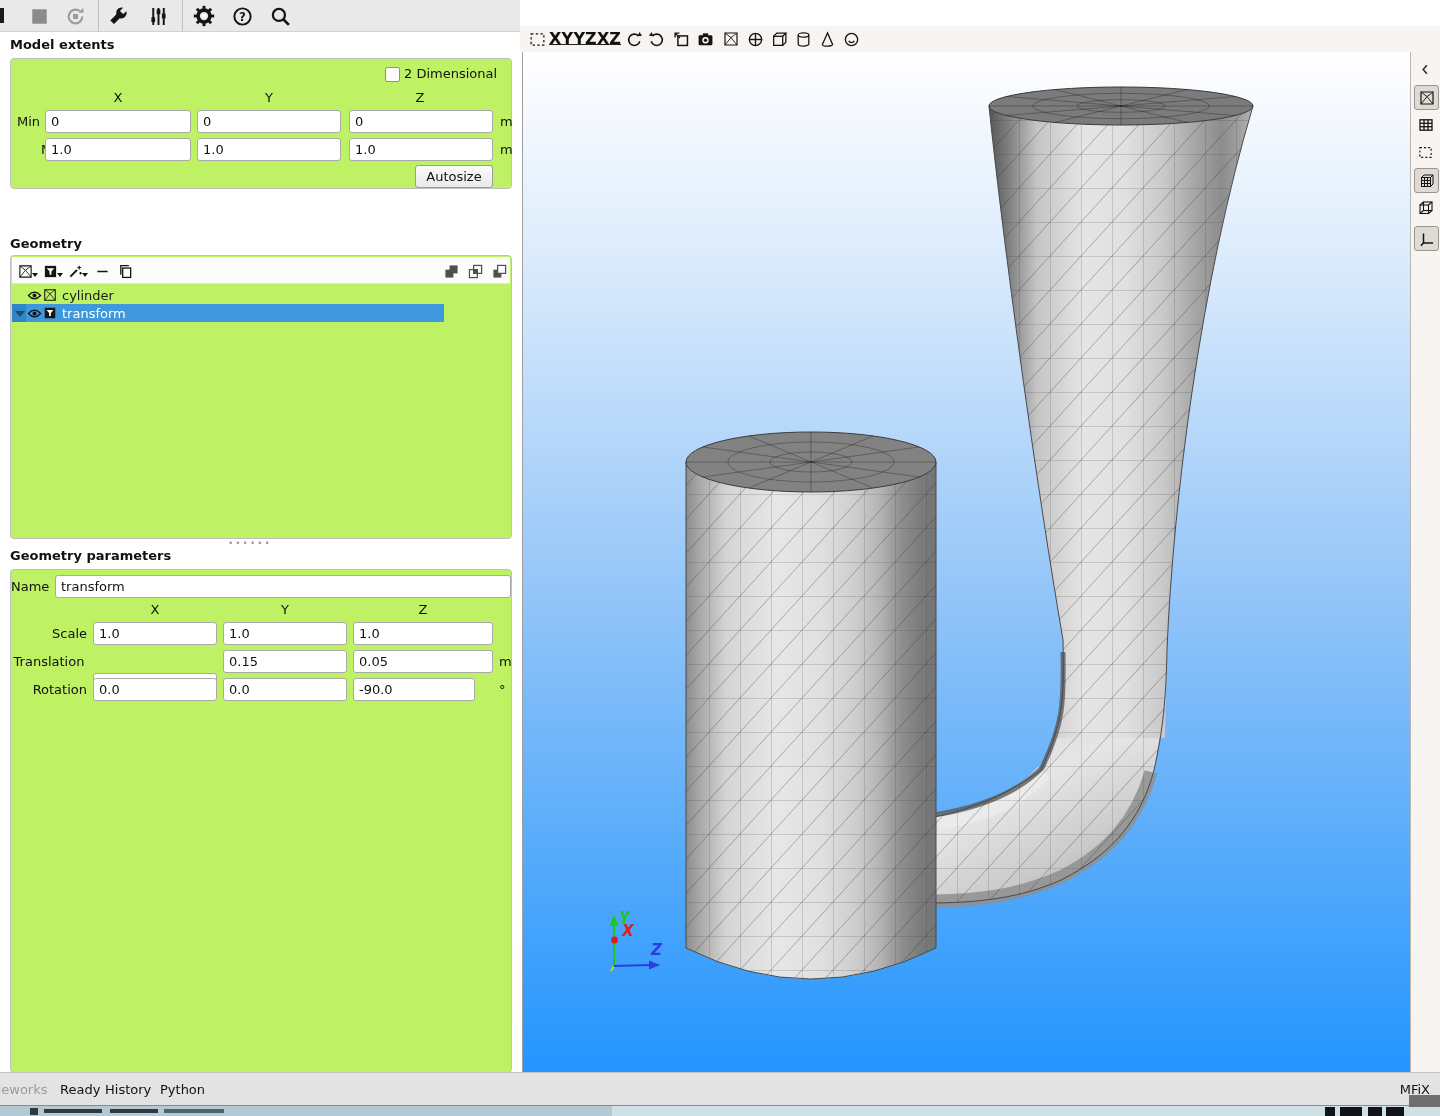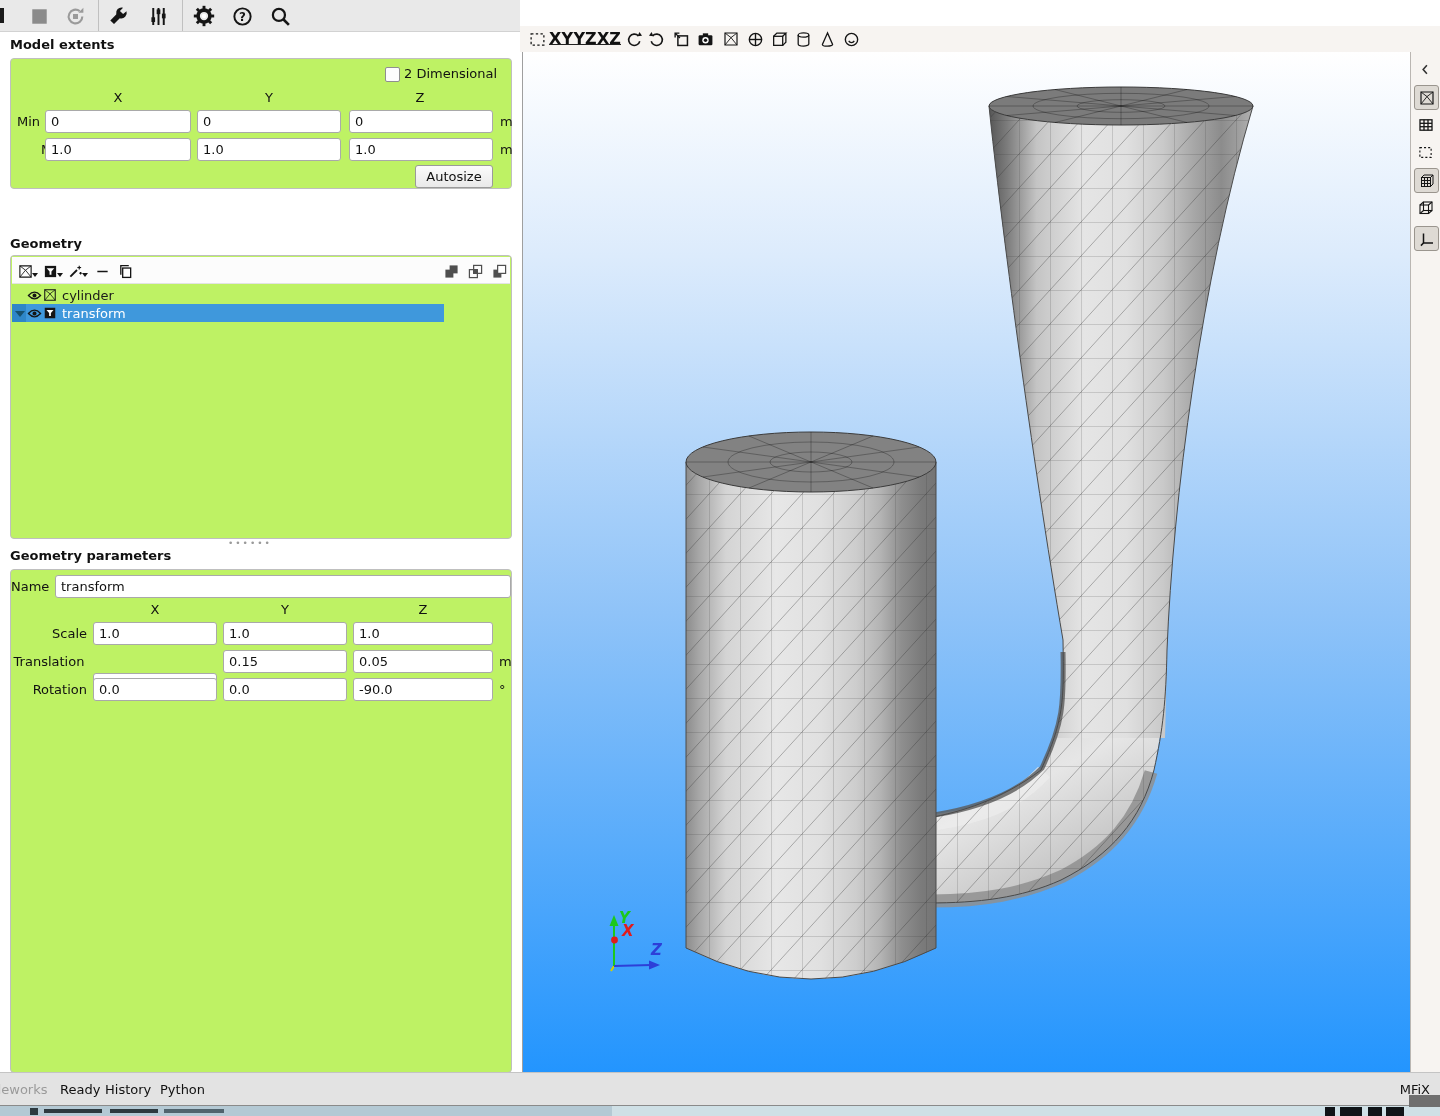--- a/index.html
+++ b/index.html
@@ -423,21 +423,21 @@
 
       <span class="lbl" style="left:0;top:84px;width:76px;text-align:center;">Translation</span>
       <input class="fld" style="left: 82px; top: 80px; width: 124px; margin-top: 23px;" value="0.025">
       <input class="fld" style="left: 212px; top: 80px; width: 124px;" value="0.15">
       <input class="fld" style="left: 342px; top: 80px; width: 140px;" value="0.05">
       <span class="unit" style="left:488px;top:84px;">m</span>
 
       <span class="lbl" style="left:0;top:112px;width:76px;text-align:right;">Rotation</span>
       <input class="fld" style="left: 82px; top: 108px; width: 124px;" value="0.0">
       <input class="fld" style="left: 212px; top: 108px; width: 124px;" value="0.0">
-      <input class="fld" style="left: 342px; top: 108px; width: 140px;" value="-90.0">
+      <input class="fld" style="left: 342px; top: 108px; width: 122px;" value="-90.0">
       <span class="unit" style="left:488px;top:112px;">°</span>
     </div>
   </div>
 
 
   <div class="vp-toolbar">
     <div class="vpi" style="left:7px;">
         <svg class="ic" width="17" height="17">
           <use href="#i-dashed"></use>
         </svg>

